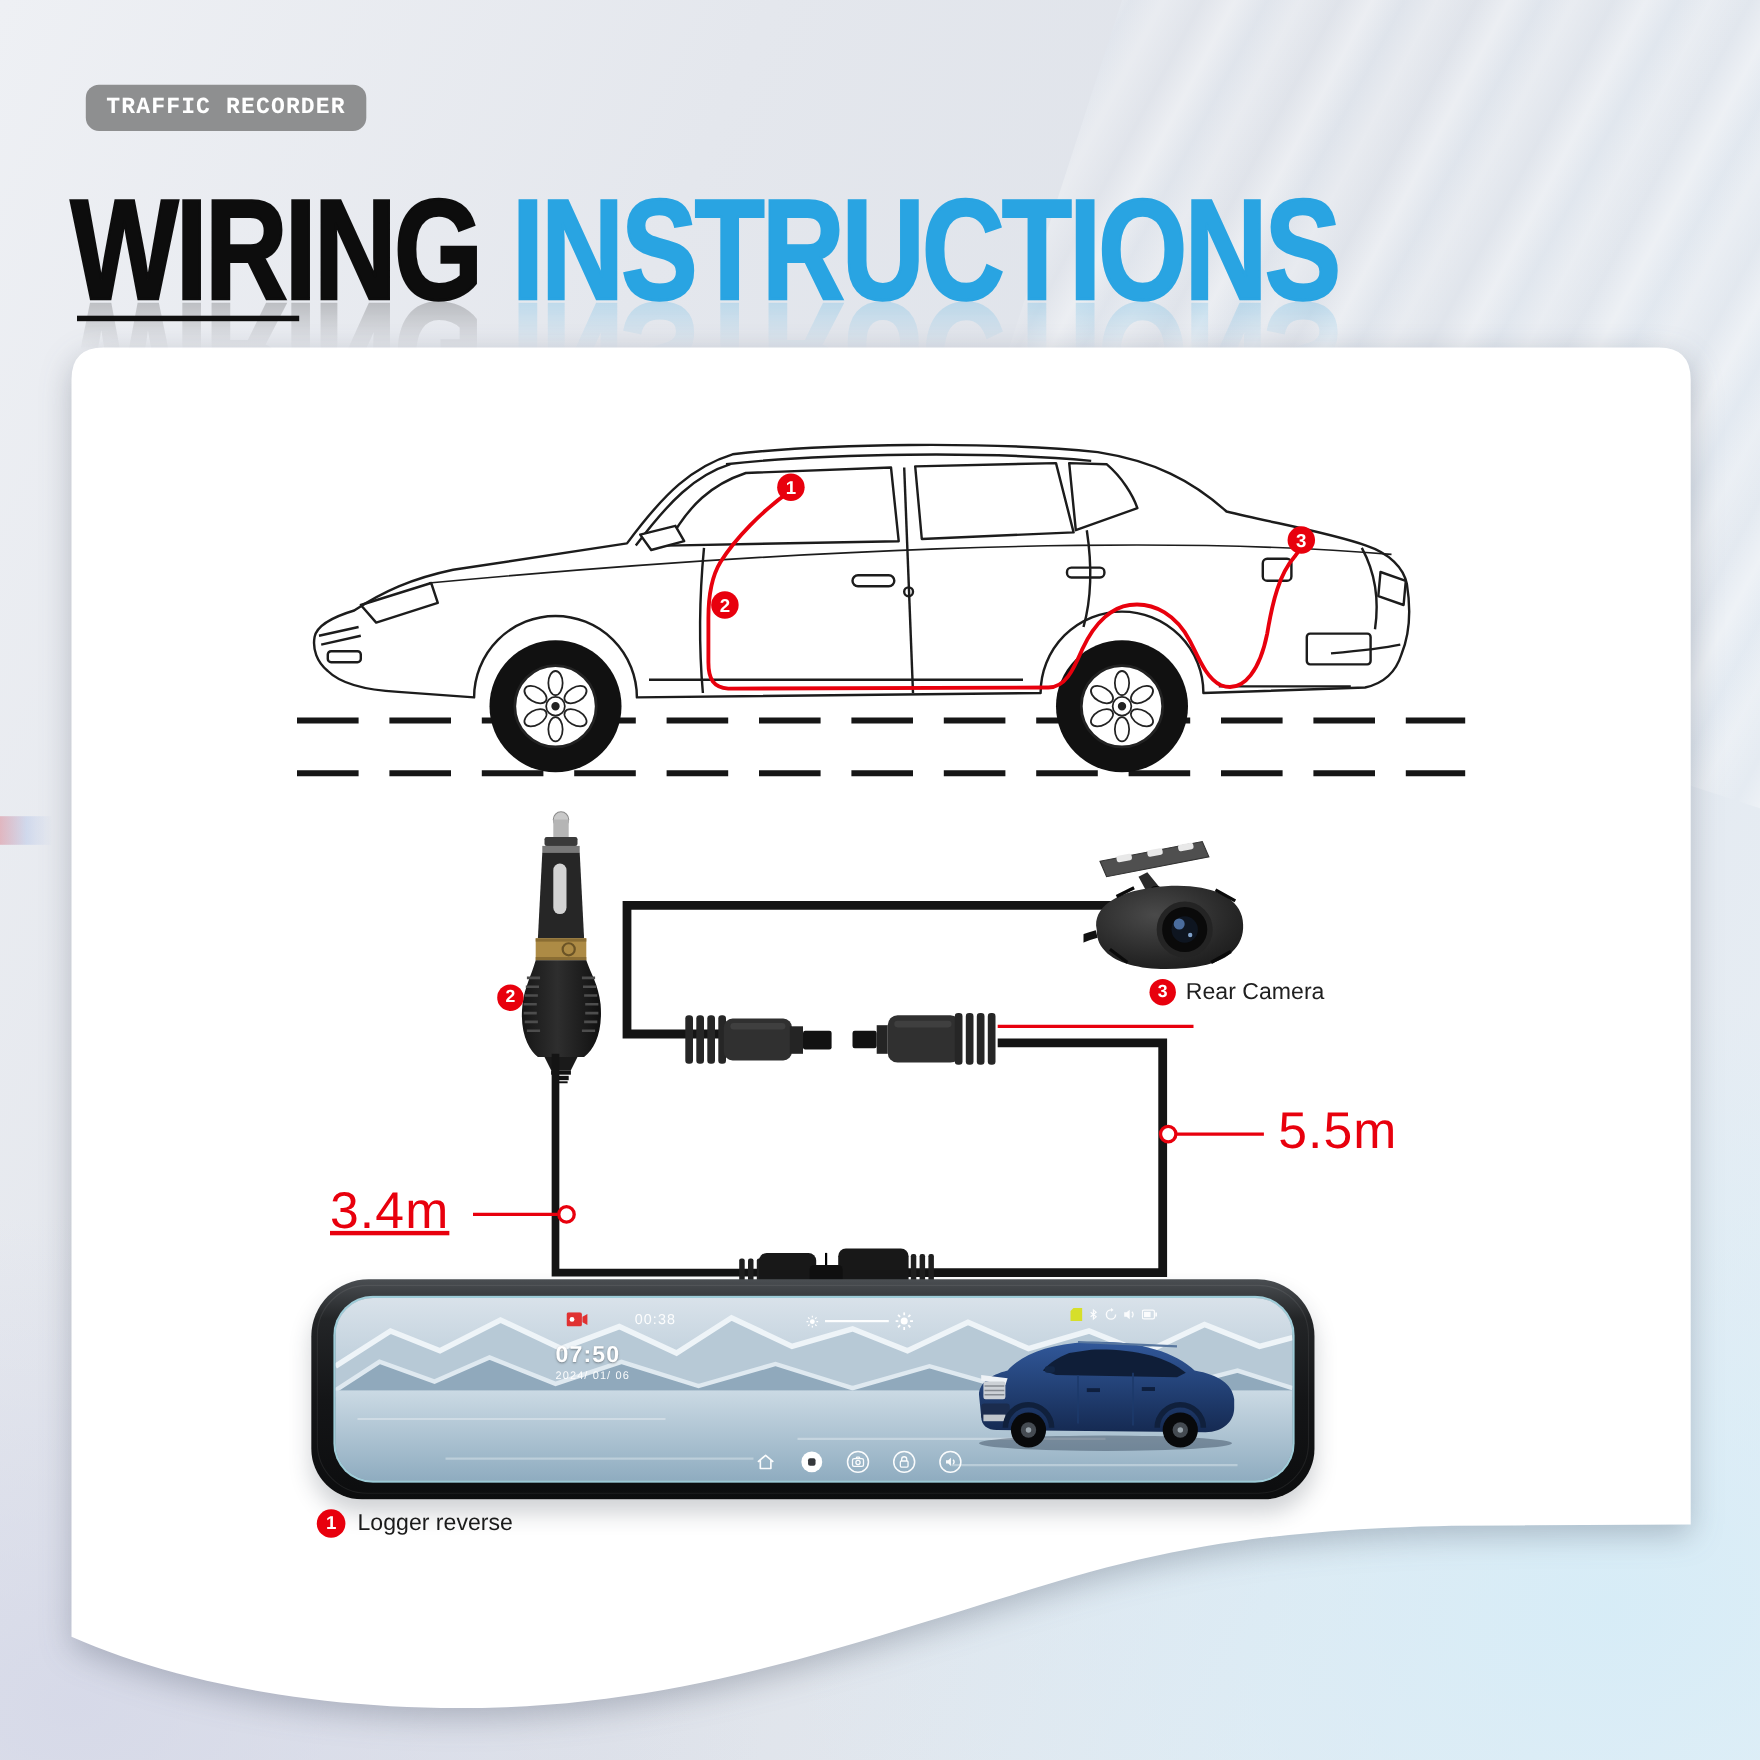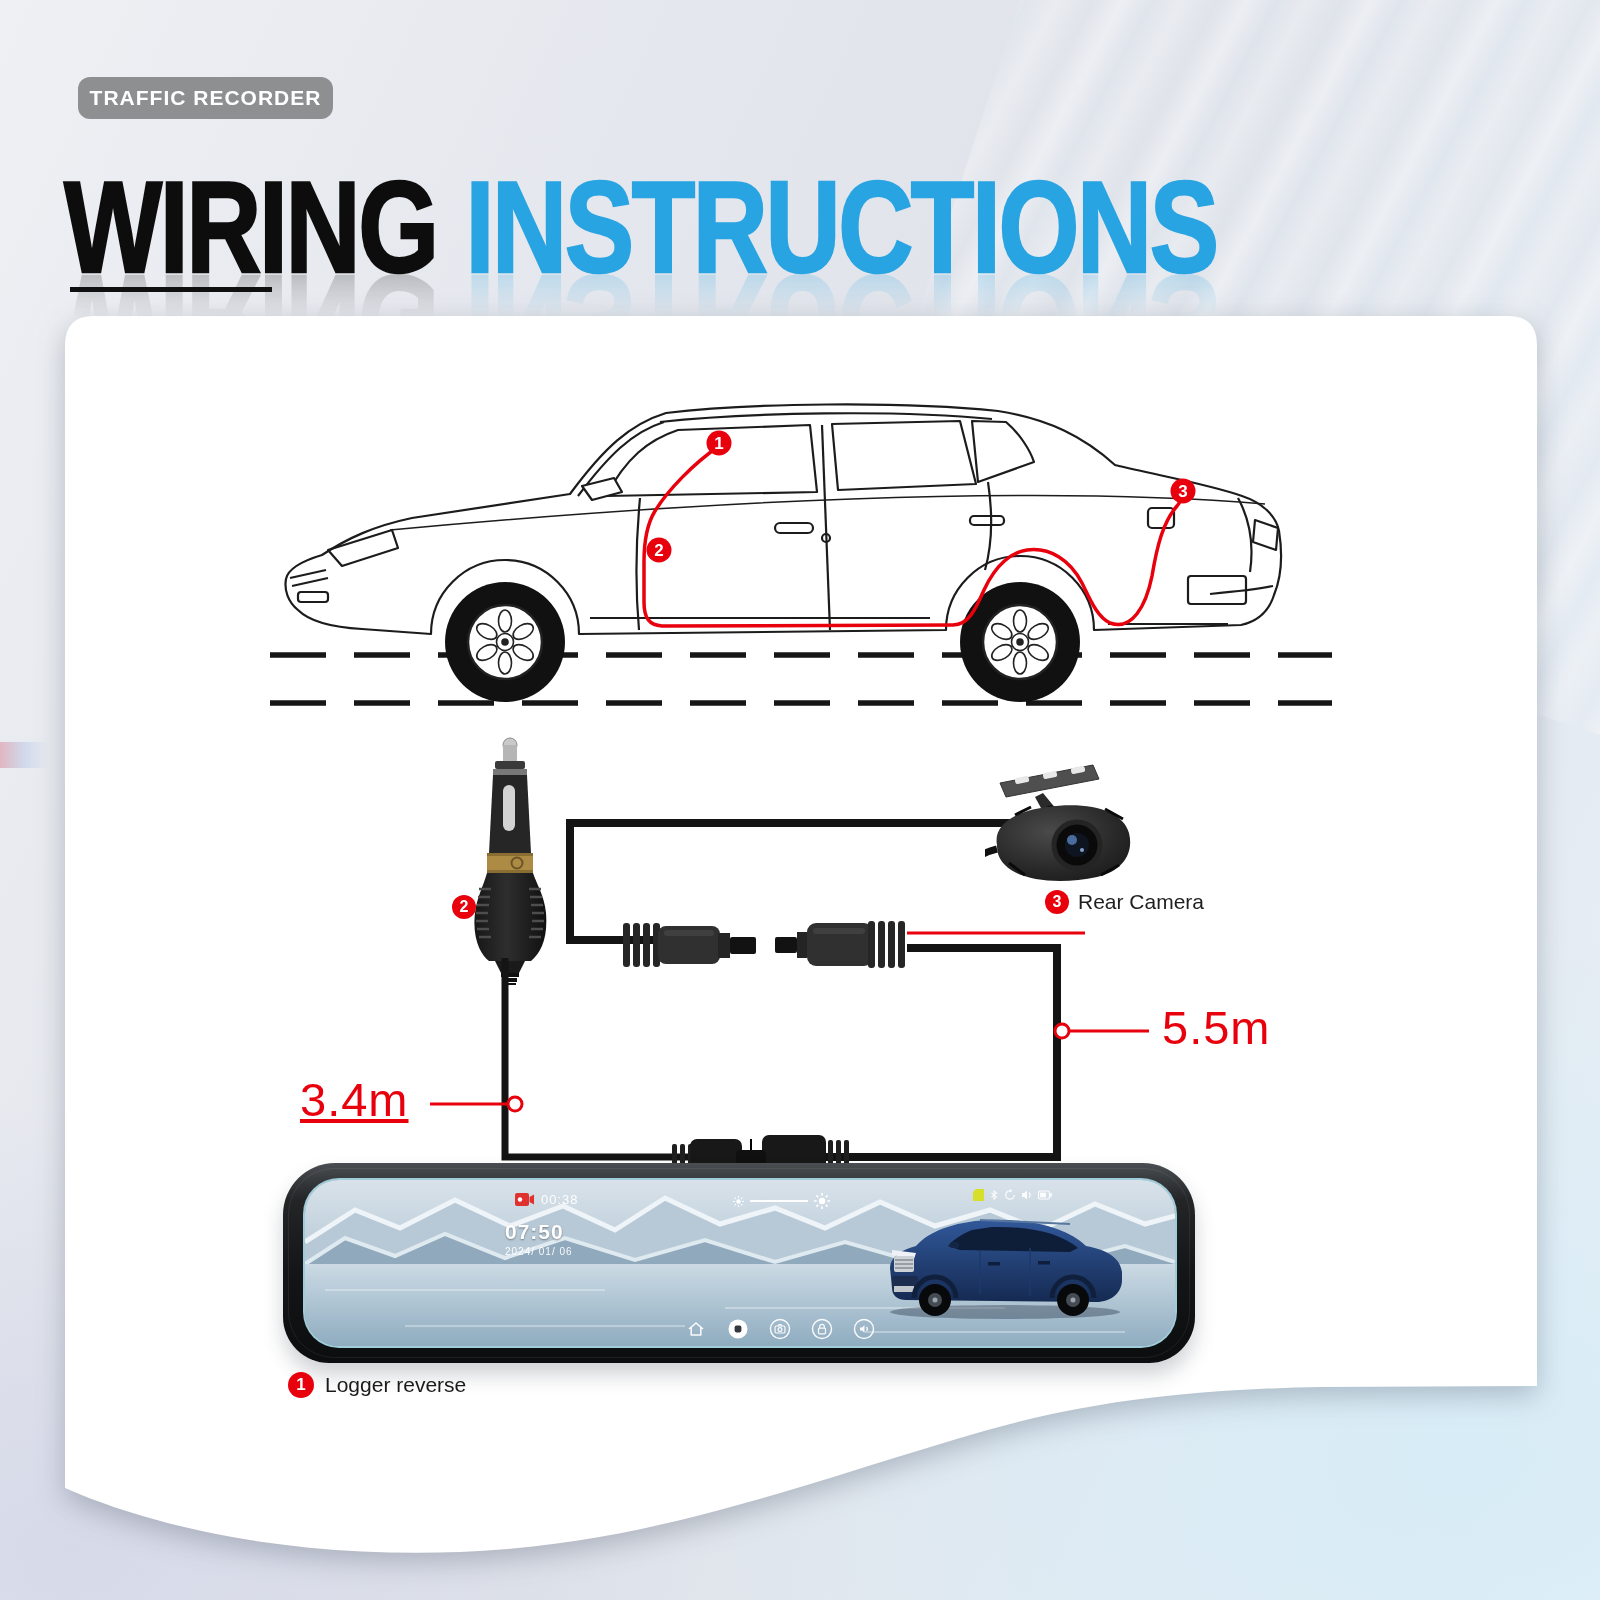--- a/index.html
+++ b/index.html
@@ -11,21 +11,21 @@
     opacity:.7;}
   .tint-br{position:absolute;right:0;bottom:0;width:900px;height:700px;
     background:radial-gradient(ellipse at 85% 80%,rgba(213,236,247,.9),rgba(213,236,247,0) 70%);}
   .tint-bl{position:absolute;left:0;bottom:0;width:700px;height:500px;
     background:radial-gradient(ellipse at 10% 90%,rgba(211,214,231,.8),rgba(211,214,231,0) 70%);}
   .edge-streak{position:absolute;left:0;top:742px;width:48px;height:26px;
     background:linear-gradient(90deg,rgba(205,60,80,.30),rgba(120,150,220,.22),rgba(120,150,220,0));}
 
   .badge{position:absolute;left:78px;top:77px;width:255px;height:42px;border-radius:12px;
     background:#8e8f90;color:#fff;display:flex;align-items:center;justify-content:center;
-    font-size:21px;font-weight:bold;letter-spacing:1px;}
+    font-size:21px;font-weight:bold;letter-spacing:1px;font-family:Liberation Mono, monospace;}
 
   .title-wrap{position:absolute;left:64px;top:162px;}
   .title-line{font-size:130px;font-weight:bold;line-height:1;letter-spacing:-3px;white-space:nowrap;
     transform:scaleX(.8);transform-origin:left center;-webkit-text-stroke:2.5px currentColor;color:#0d0d0d;}
   .title-line .t-blue{color:#29a4e2;-webkit-text-stroke:2.5px #29a4e2;padding-left:36px;}
   .title-mirror{transform:scaleX(.8) scaleY(-1);transform-origin:left center;margin-top:-36px;opacity:.32;
     -webkit-mask-image:linear-gradient(to top,rgba(0,0,0,.9) 0%,rgba(0,0,0,0) 48%);
     mask-image:linear-gradient(to top,rgba(0,0,0,.9) 0%,rgba(0,0,0,0) 48%);}
   .title-underline{position:absolute;left:70px;top:287px;width:202px;height:5px;background:#101010;}
 
@@ -45,21 +45,21 @@
   .len-rear{left:1162px;top:1000px;}
 
   .mirror{position:absolute;left:283px;top:1163px;width:912px;height:200px;border-radius:52px 52px 46px 46px;
     background:linear-gradient(180deg,#4a4e52 0%,#232527 18%,#141517 55%,#0c0d0e 100%);
     box-shadow:0 12px 20px rgba(40,50,65,.22);}
   .mirror::before{content:"";position:absolute;inset:5px;border-radius:46px;border:1px solid rgba(255,255,255,.07);}
   .screen{position:absolute;left:20px;top:15px;width:870px;height:166px;border-radius:36px;overflow:hidden;
     border:2px solid rgba(140,215,222,.45);background:#aec4d4;box-shadow:inset 0 0 14px rgba(0,0,0,.45);}
   .screen > svg{position:absolute;left:0;top:0;}
   .rec-row{position:absolute;left:210px;top:12px;display:flex;align-items:center;gap:6px;}
-  .rec-time{color:#fff;font-size:13px;letter-spacing:1px;opacity:.95;}
+  .rec-time{color:#fff;font-size:13px;letter-spacing:1px;opacity:.95;margin-left:36px;}
   .slider{position:absolute;left:428px;top:13px;display:flex;align-items:center;gap:6px;}
   .slider .bar{width:58px;height:2px;background:rgba(255,255,255,.95);}
   .status-row{position:absolute;left:668px;top:9px;display:flex;align-items:center;gap:5px;}
   .clock{position:absolute;left:200px;top:40px;color:#fff;}
   .clock-time{font-size:21px;font-weight:bold;letter-spacing:1px;text-shadow:0 1px 2px rgba(0,0,0,.4);}
   .clock-date{font-size:10px;letter-spacing:1px;margin-top:2px;opacity:.95;}
   .nav-bar{position:absolute;left:380px;top:138px;display:flex;align-items:center;gap:20px;}
 
   .logger-label{left:288px;top:1372px;display:flex;align-items:center;gap:11px;font-size:21px;color:#1b1b1b;}
 </style>

